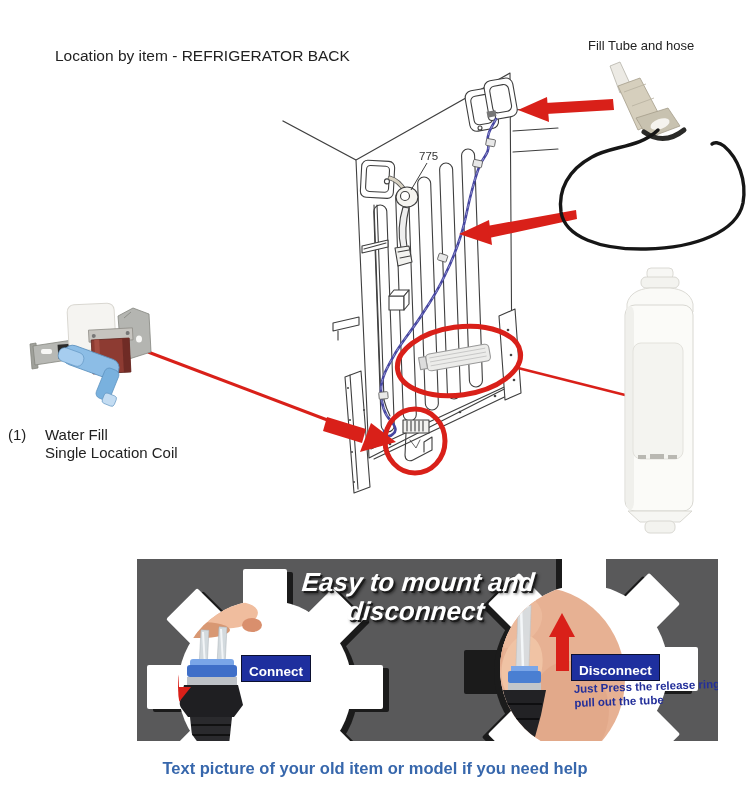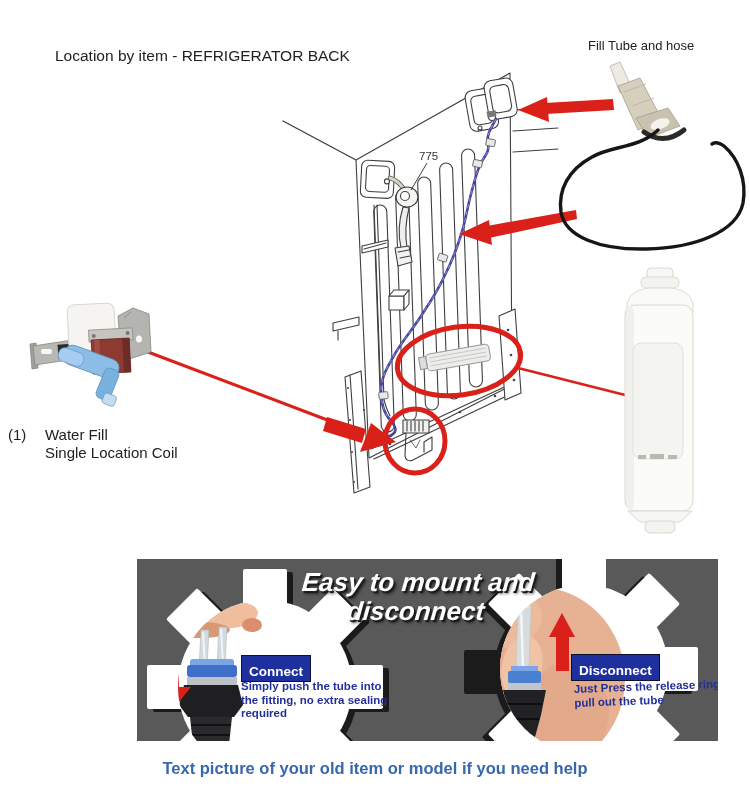--- a/index.html
+++ b/index.html
@@ -379,20 +379,19 @@
         </g>
       </g>
     </svg>
 
     <div id="banner-title">
       <div>Easy to mount and</div>
       <div>disconnect</div>
     </div>
 
     <div class="badge" id="badge-connect">Connect</div>
-    <div class="photo-desc" id="desc-connect">Simply push the tube into the fitting, no extra sealing required</div>
 
     <div class="badge" id="badge-disconnect">Disconnect</div>
     <div class="photo-desc" id="desc-disconnect">Just Press the release ring to pull out the tube</div>
   </div>
 
   <div class="abs" id="caption">Text picture of your old item or model if you need help</div>
 </div>
 
 </body></html>

